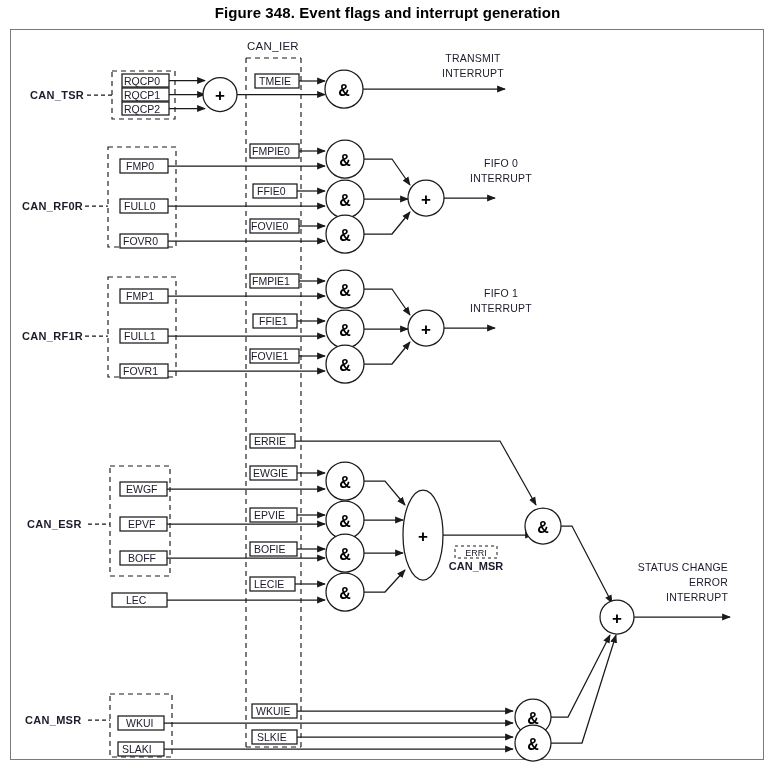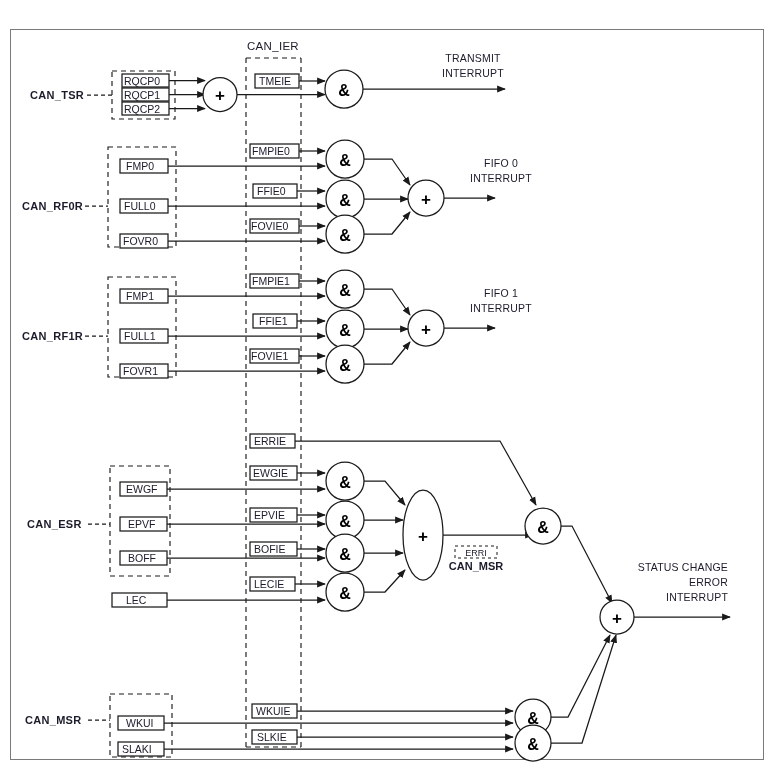--- a/index.html
+++ b/index.html
@@ -22,20 +22,21 @@
   .gate-txt{font-size:16px;font-weight:bold;fill:#000;}
   .plus-txt{font-size:17px;font-weight:bold;fill:#000;}
   .errilbl{font-size:9px;}
   .msrlbl{font-size:11px;font-weight:bold;}
 </style>
 </head>
 <body>
 
 <div id="root">
 
+  <div id="figure-title">Figure 348. Event flags and interrupt generation</div>
 
   <div id="diagram-frame"></div>
 
   <svg id="wires" viewBox="0 0 775 768" xmlns="http://www.w3.org/2000/svg">
     <defs>
       <marker id="ah" viewBox="0 0 10 10" refX="9" refY="5" markerWidth="7" markerHeight="7" orient="auto-start-reverse">
         <path d="M0,1 L10,5 L0,9 z" fill="#1a1a1a"></path>
       </marker>
     </defs>
 

